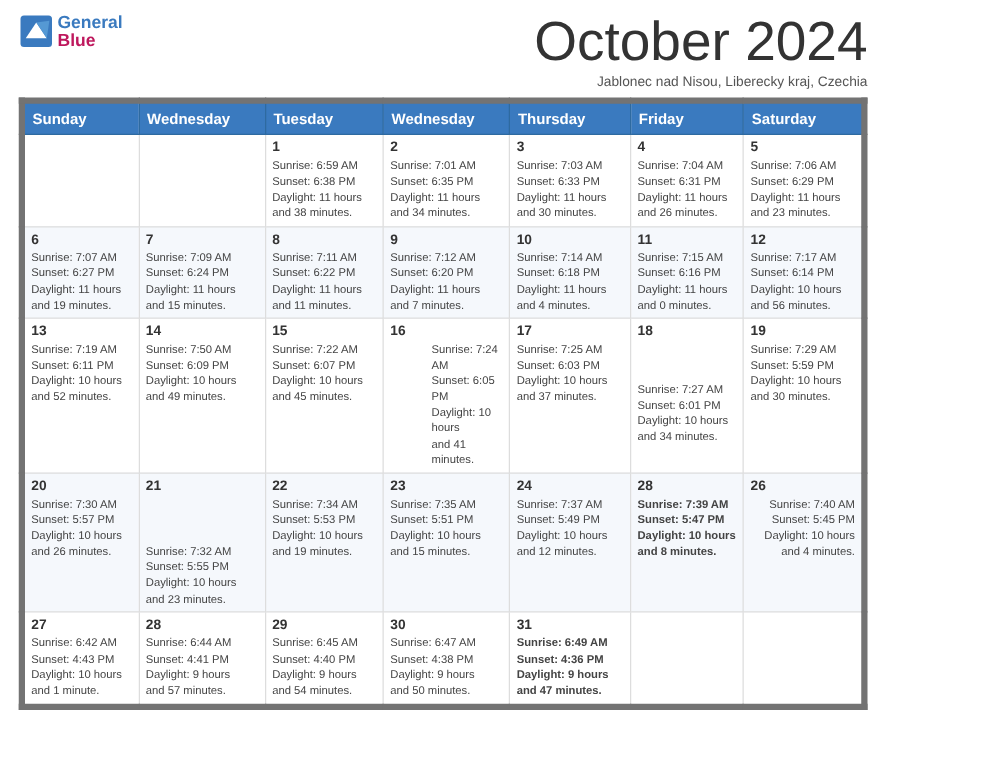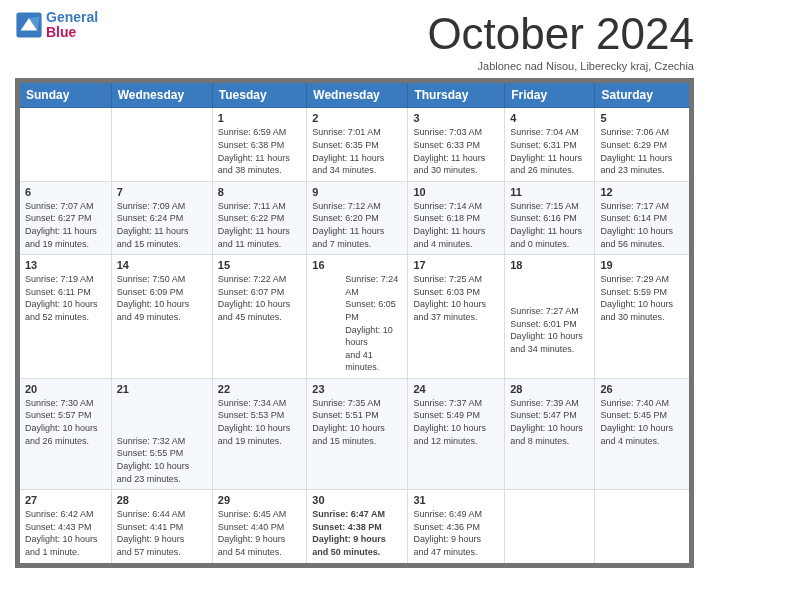--- a/index.html
+++ b/index.html
@@ -307,28 +307,28 @@
           </td>
           <td>
             <span class="day-num">24</span>
             <div class="day-detail" style="white-space: pre-line;">Sunrise: 7:37 AM
 Sunset: 5:49 PM
 Daylight: 10 hours
 and 12 minutes.</div>
           </td>
           <td>
             <span class="day-num">28</span>
-            <div class="day-detail" style="white-space: pre-line;">Sunrise: 7:39 AM
+            <div class="day-detail" style="white-space: pre-line; font-weight: bold;">Sunrise: 7:39 AM
 Sunset: 5:47 PM
 Daylight: 10 hours
 and 8 minutes.</div>
           </td>
           <td>
             <span class="day-num">26</span>
-            <div class="day-detail" style="white-space: pre-line;">Sunrise: 7:40 AM
+            <div class="day-detail" style="white-space: pre-line; text-align: right;">Sunrise: 7:40 AM
 Sunset: 5:45 PM
 Daylight: 10 hours
 and 4 minutes.</div>
           </td>
         </tr>
         <tr>
           <td>
             <span class="day-num">27</span>
             <div class="day-detail" style="white-space: pre-line;">Sunrise: 6:42 AM
 Sunset: 4:43 PM
@@ -344,28 +344,28 @@
           </td>
           <td>
             <span class="day-num">29</span>
             <div class="day-detail" style="white-space: pre-line;">Sunrise: 6:45 AM
 Sunset: 4:40 PM
 Daylight: 9 hours
 and 54 minutes.</div>
           </td>
           <td>
             <span class="day-num">30</span>
-            <div class="day-detail" style="white-space: pre-line; font-weight: bold;">Sunrise: 6:47 AM
+            <div class="day-detail" style="white-space: pre-line;">Sunrise: 6:47 AM
 Sunset: 4:38 PM
 Daylight: 9 hours
 and 50 minutes.</div>
           </td>
           <td>
             <span class="day-num">31</span>
-            <div class="day-detail" style="white-space: pre-line;">Sunrise: 6:49 AM
+            <div class="day-detail" style="white-space: pre-line; font-weight: bold;">Sunrise: 6:49 AM
 Sunset: 4:36 PM
 Daylight: 9 hours
 and 47 minutes.</div>
           </td>
           <td class="empty-cell"></td>
           <td class="empty-cell"></td>
         </tr>
       </tbody>
   </table>
 </div>

